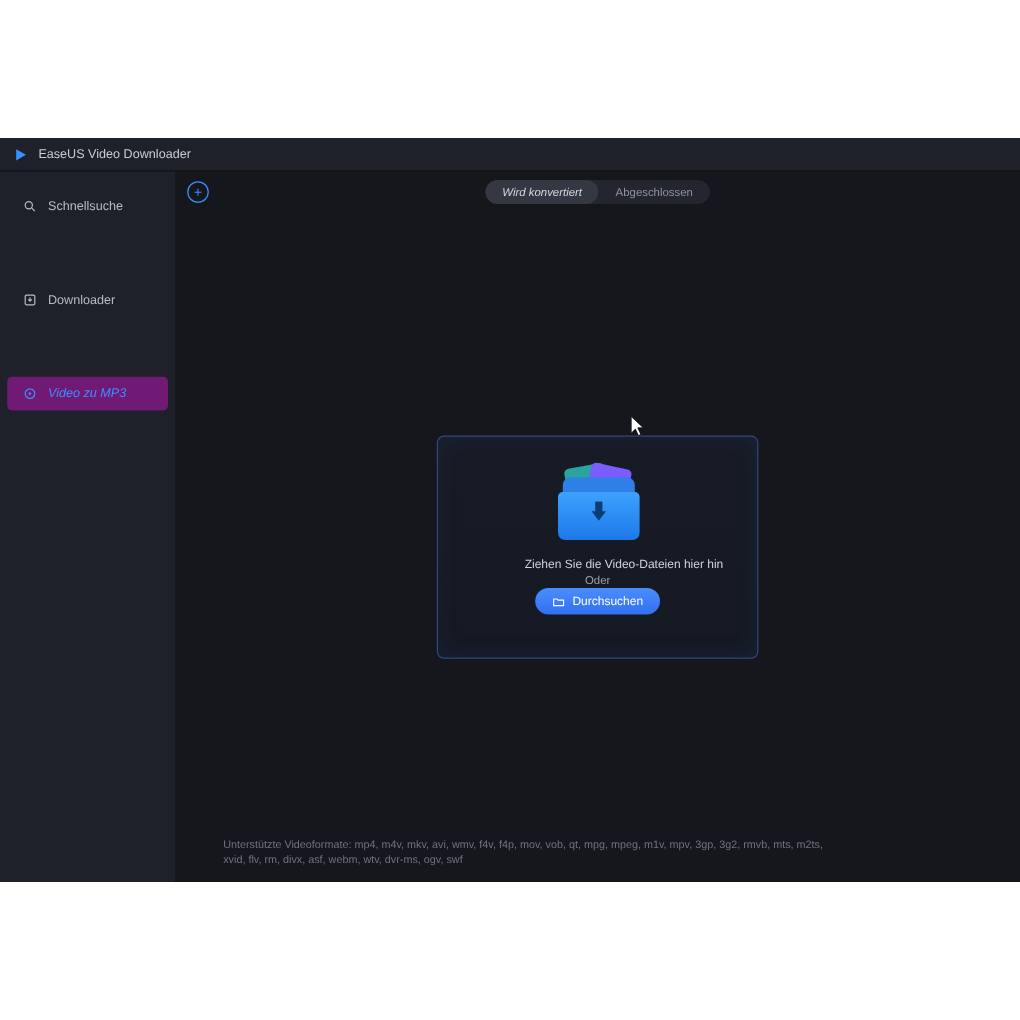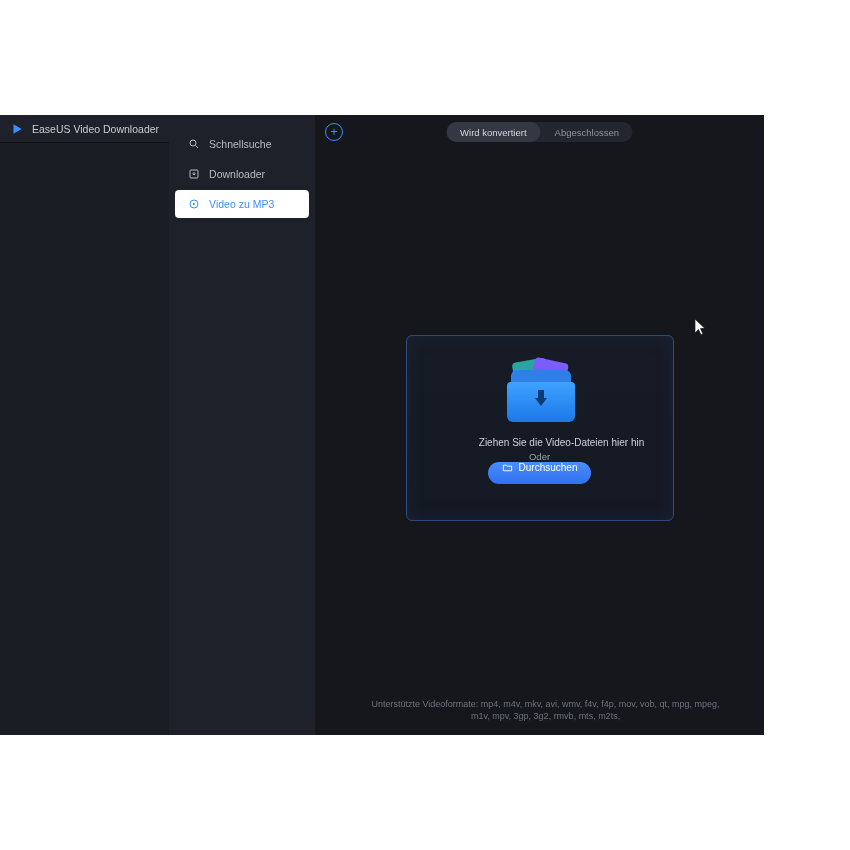--- a/index.html
+++ b/index.html
@@ -9,24 +9,25 @@
   background: #fff;
   font-family: -apple-system, "Segoe UI", Arial, sans-serif;
   font-size: 11px;
   color: #b8bcc4;
   overflow: hidden;
 }
 .app-window {
   position: absolute;
   top: 115px;
   left: 0;
-  width: 764px;
+  width: 850px;
   height: 620px;
   background: #1a1d24;
   display: flex;
+  flex-direction: column;
 }
 .titlebar {
   height: 28px;
   background: #1e2129;
   display: flex;
   align-items: center;
   padding: 0 10px;
   border-bottom: 1px solid #0e1015;
 }
 .app-logo {
@@ -46,35 +47,37 @@
   flex: 1;
   display: flex;
   min-height: 0;
 }
 .sidebar {
   width: 146px;
   background: #1e2129;
   padding-top: 14px;
   display: flex;
   flex-direction: column;
+  gap: 48px;
 }
 .sidebar-item {
   height: 28px;
   display: flex;
   align-items: center;
   padding: 0 12px;
   margin: 1px 6px;
   border-radius: 4px;
   color: #b8bcc4;
   font-size: 10.5px;
   cursor: pointer;
 }
 .sidebar-item.active {
-  background: #ffffff;
+  background: #701a75;
   color: #3a8fff;
+  font-style: italic;
 }
 .sidebar-item .icon {
   width: 14px;
   height: 14px;
   margin-right: 8px;
   display: inline-flex;
   align-items: center;
   justify-content: center;
 }
 .main {
@@ -120,20 +123,21 @@
   color: #8f949d;
   height: 20px;
   display: flex;
   align-items: center;
   border-radius: 12px;
   cursor: pointer;
 }
 .seg-item.active {
   background: #343842;
   color: #d5d8de;
+  font-style: italic;
 }
 .canvas {
   flex: 1;
   position: relative;
 }
 .dropzone {
   position: absolute;
   left: 50%;
   top: 186px;
   transform: translateX(-50%);
@@ -210,41 +214,41 @@
 }
 .browse-btn {
   background: linear-gradient(180deg, #4a8dff 0%, #3270f0 100%);
   color: #fff;
   border: none;
   height: 22px;
   padding: 0 14px;
   border-radius: 11px;
   font-size: 10px;
   display: flex;
-  align-items: flex-start;
+  align-items: center;
   gap: 6px;
   cursor: pointer;
 }
 .browse-btn .icon {
   display: inline-flex;
 }
 .cursor-img {
   position: absolute;
   left: 380px;
   top: 170px;
   width: 12px;
   height: 16px;
   pointer-events: none;
 }
 .footer {
   position: absolute;
   bottom: 12px;
-  left: 12px;
+  left: 0;
   right: 0;
-  text-align: center;
+  text-align: left;
   font-size: 9px;
   color: #6e737c;
   line-height: 1.4;
   padding: 0 40px;
 }
 </style>
 </head>
 <body>
 
 <div class="app-window">
@@ -322,18 +326,19 @@
             <span>Durchsuchen</span>
           </button>
         </div>
 
         <svg class="cursor-img" viewBox="0 0 12 16">
             <path d="M0 0 L0 14 L3.5 10.5 L6 16 L8 15 L5.5 9.5 L10 9.5 Z" fill="#fff" stroke="#000" stroke-width="0.6"></path>
           </svg>
 
         <div class="footer">
           <div>Unterstützte Videoformate: mp4, m4v, mkv, avi, wmv, f4v, f4p, mov, vob, qt, mpg, mpeg, m1v, mpv, 3gp, 3g2, rmvb, mts, m2ts,</div>
+          <div>xvid, flv, rm, divx, asf, webm, wtv, dvr-ms, ogv, swf</div>
         </div>
       </div>
     </div>
 
   </div>
 </div>
 
 </body></html>

